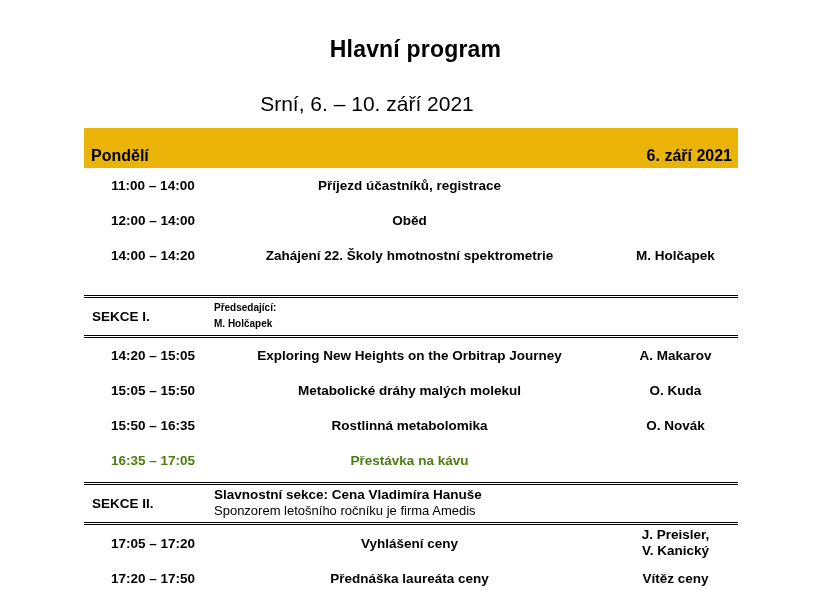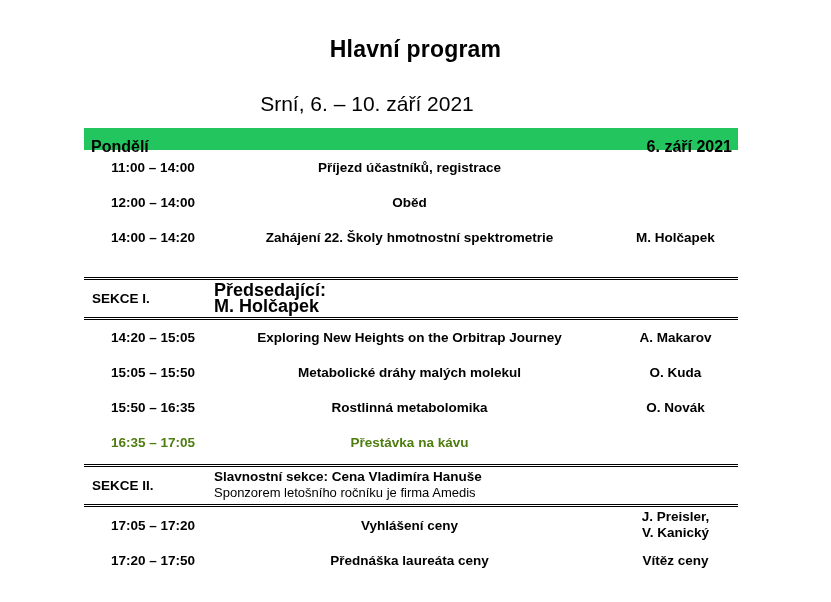--- a/index.html
+++ b/index.html
@@ -48,22 +48,22 @@
     left: 84px;
     top: 128px;
     width: 654px;
   }
 
   
   .day-header {
     display: flex;
     align-items: center;
     justify-content: space-between;
-    background: #22c55e;
-    height: 22px;
+    background: #eab308;
+    height: 40px;
     padding: 16px 6px 0 7px;
     box-sizing: border-box;
   }
   .day-header .day-name {
     font-size: 16px;
     font-weight: bold;
   }
   .day-header .day-date {
     font-size: 16px;
     font-weight: bold;
@@ -139,21 +139,21 @@
     line-height: 16px;
   }
   .sec-title-sub {
     font-size: 13px;
     font-weight: normal;
     line-height: 16px;
   }
   .sec-chair {
     width: 125px;
     flex: 0 0 125px;
-    font-size: 18px;
+    font-size: 10px;
     font-weight: bold;
     line-height: 16px;
   }
 
   
   .speaker-multiline {
     line-height: 16px;
   }
 
   .gap-1 { height: 22px; }

